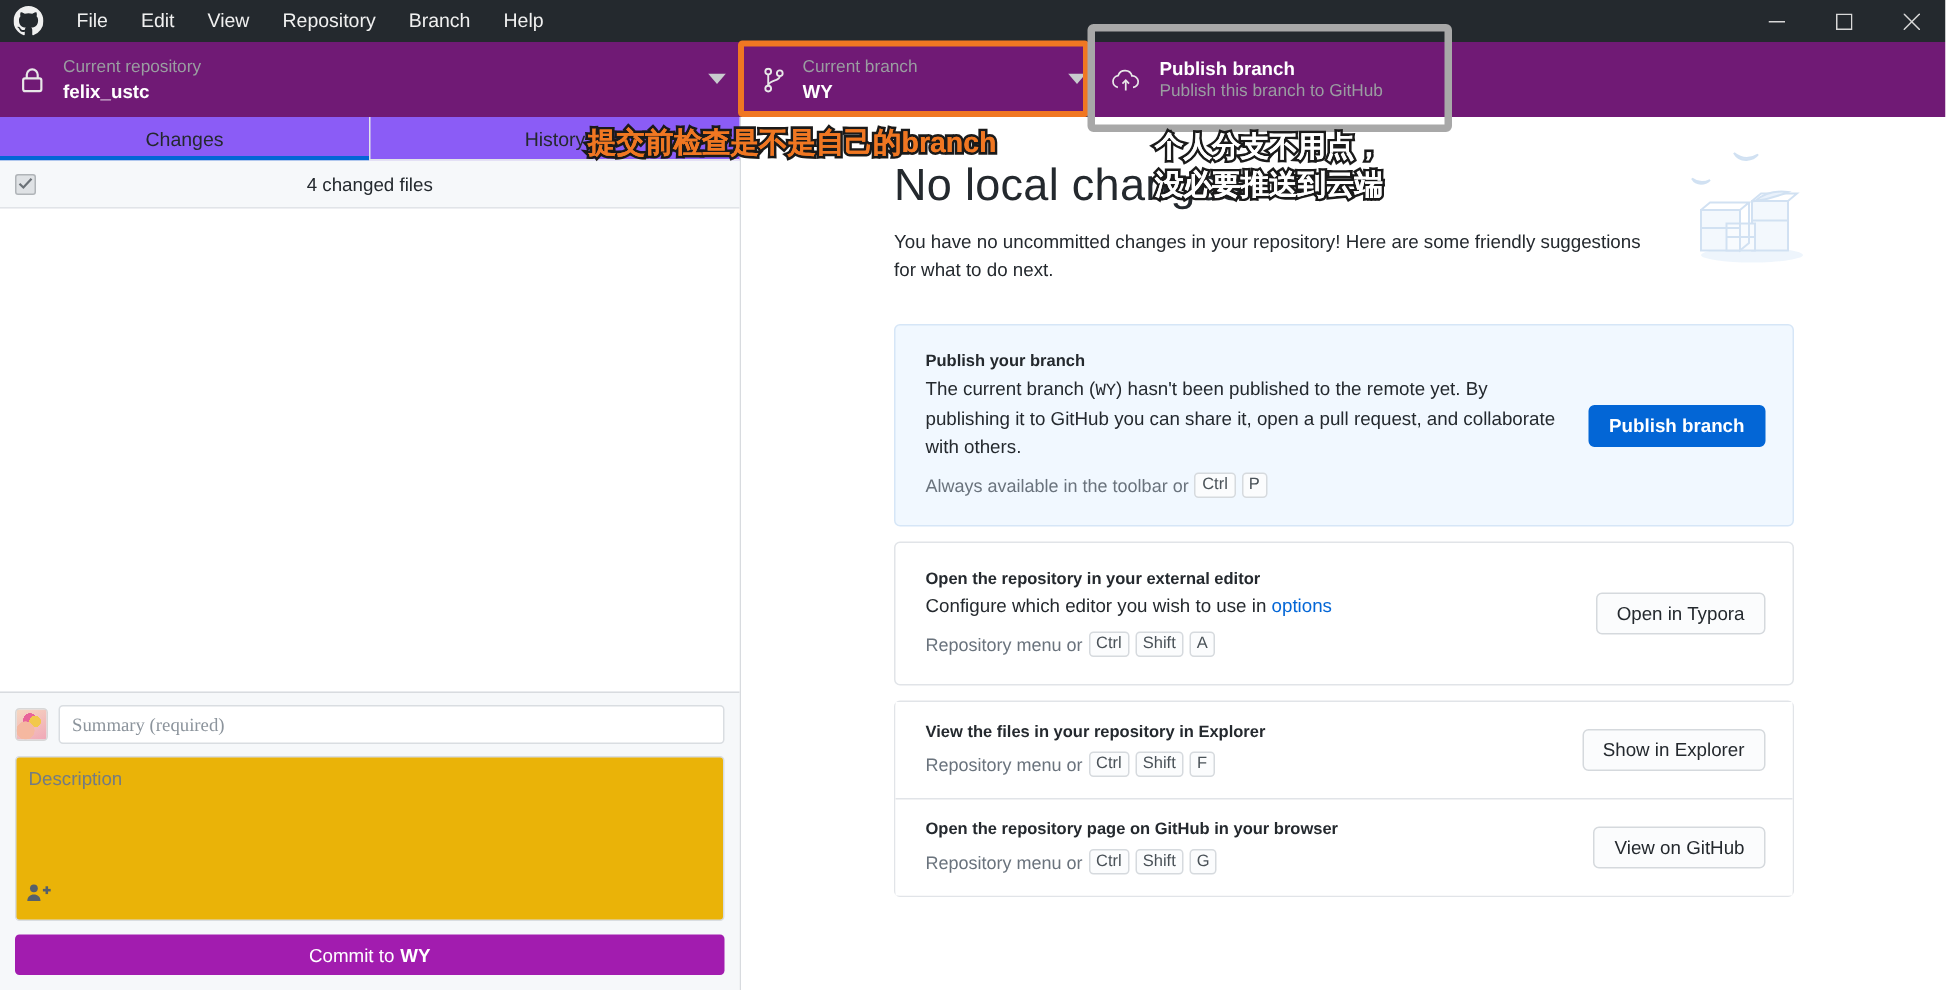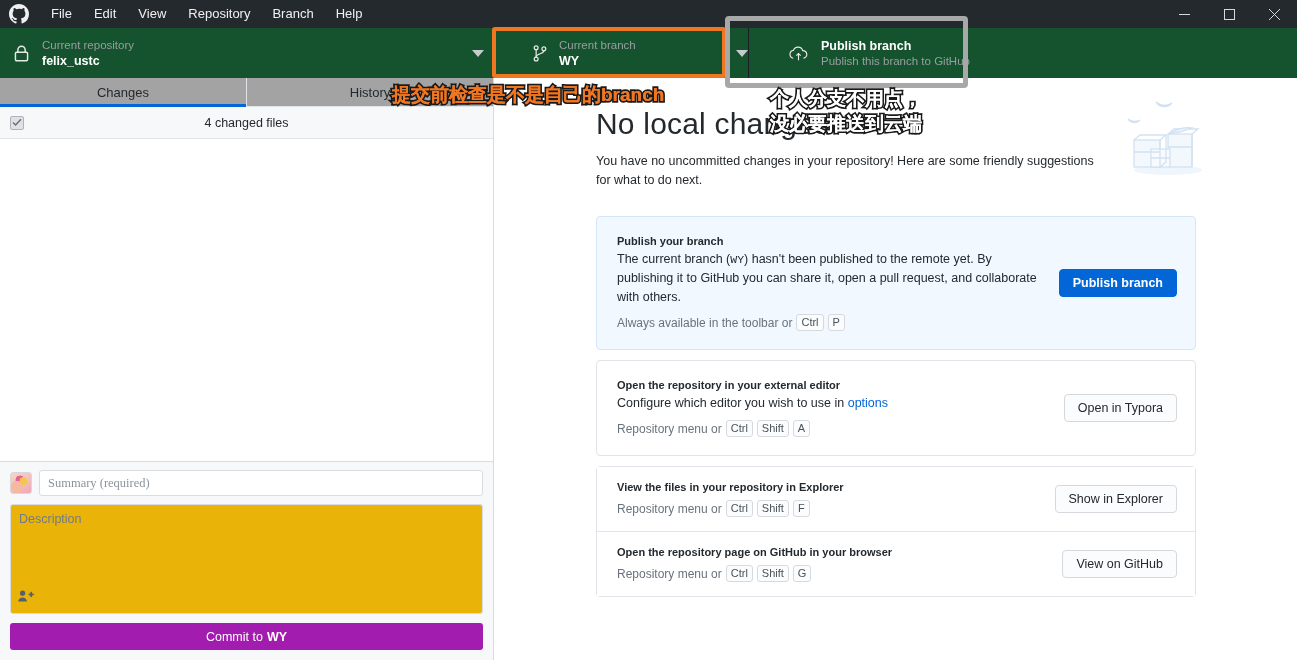--- a/index.html
+++ b/index.html
@@ -25,21 +25,21 @@
   }
   .wincontrols { position: absolute; right: 0; top: 0; display: flex; height: 28px; }
   .winbtn {
     width: 45px; height: 28px; display: flex; align-items: center;
     justify-content: center; color: #d8d8d8;
   }
 
   
   .toolbar {
     position: absolute; left: 0; top: 28px; width: 1297px; height: 50px;
-    background: #14532d; display: flex; align-items: stretch; gap: 24px;
+    background: #701a75; display: flex; align-items: stretch;
   }
   .tb-repo {
     width: 495px; display: flex; align-items: center; padding: 0 10px 0 12px;
     border-right: 1px solid #1b1f23; position: relative;
   }
   .lock-icon { width: 18px; display:flex; align-items:center; justify-content:center;
      margin-right: 12px; }
   .tb-col { display: flex; flex-direction: column; justify-content: center; flex: 1; min-width: 0; }
   .tb-label { color: #9a9da1; font-size: 11.5px; line-height: 15px; }
   .tb-value { color: #ffffff; font-size: 12.5px; font-weight: bold; line-height: 16px;
@@ -68,21 +68,21 @@
     position: absolute; left: 725px; top: 16px; width: 243px; height: 72px;
     border: 5px solid #a8a8a8; border-radius: 4px; pointer-events: none; z-index: 40;
   }
 
   
   .sidebar {
     position: absolute; left: 0; top: 78px; width: 494px; height: 582px;
     background: #fff; border-right: 1px solid #d8dbdf;
     display: flex; flex-direction: column;
   }
-  .tabs { display: flex; height: 29px; border-bottom: 1px solid #e1e4e8; background:#a3a3a3; }
+  .tabs { display: flex; height: 29px; border-bottom: 1px solid #e1e4e8; background:#8b5cf6; }
   .tab {
     flex: 1; display: flex; align-items: center; justify-content: center;
     font-size: 13px; color: #24292e; position: relative; cursor: default;
   }
   .tab.active::after {
     content: ""; position: absolute; left: 0; right: 0; bottom: -1px;
     height: 3px; background: #0366d6;
   }
   .tab.sep { border-left: 1px solid #e1e4e8; }
 

